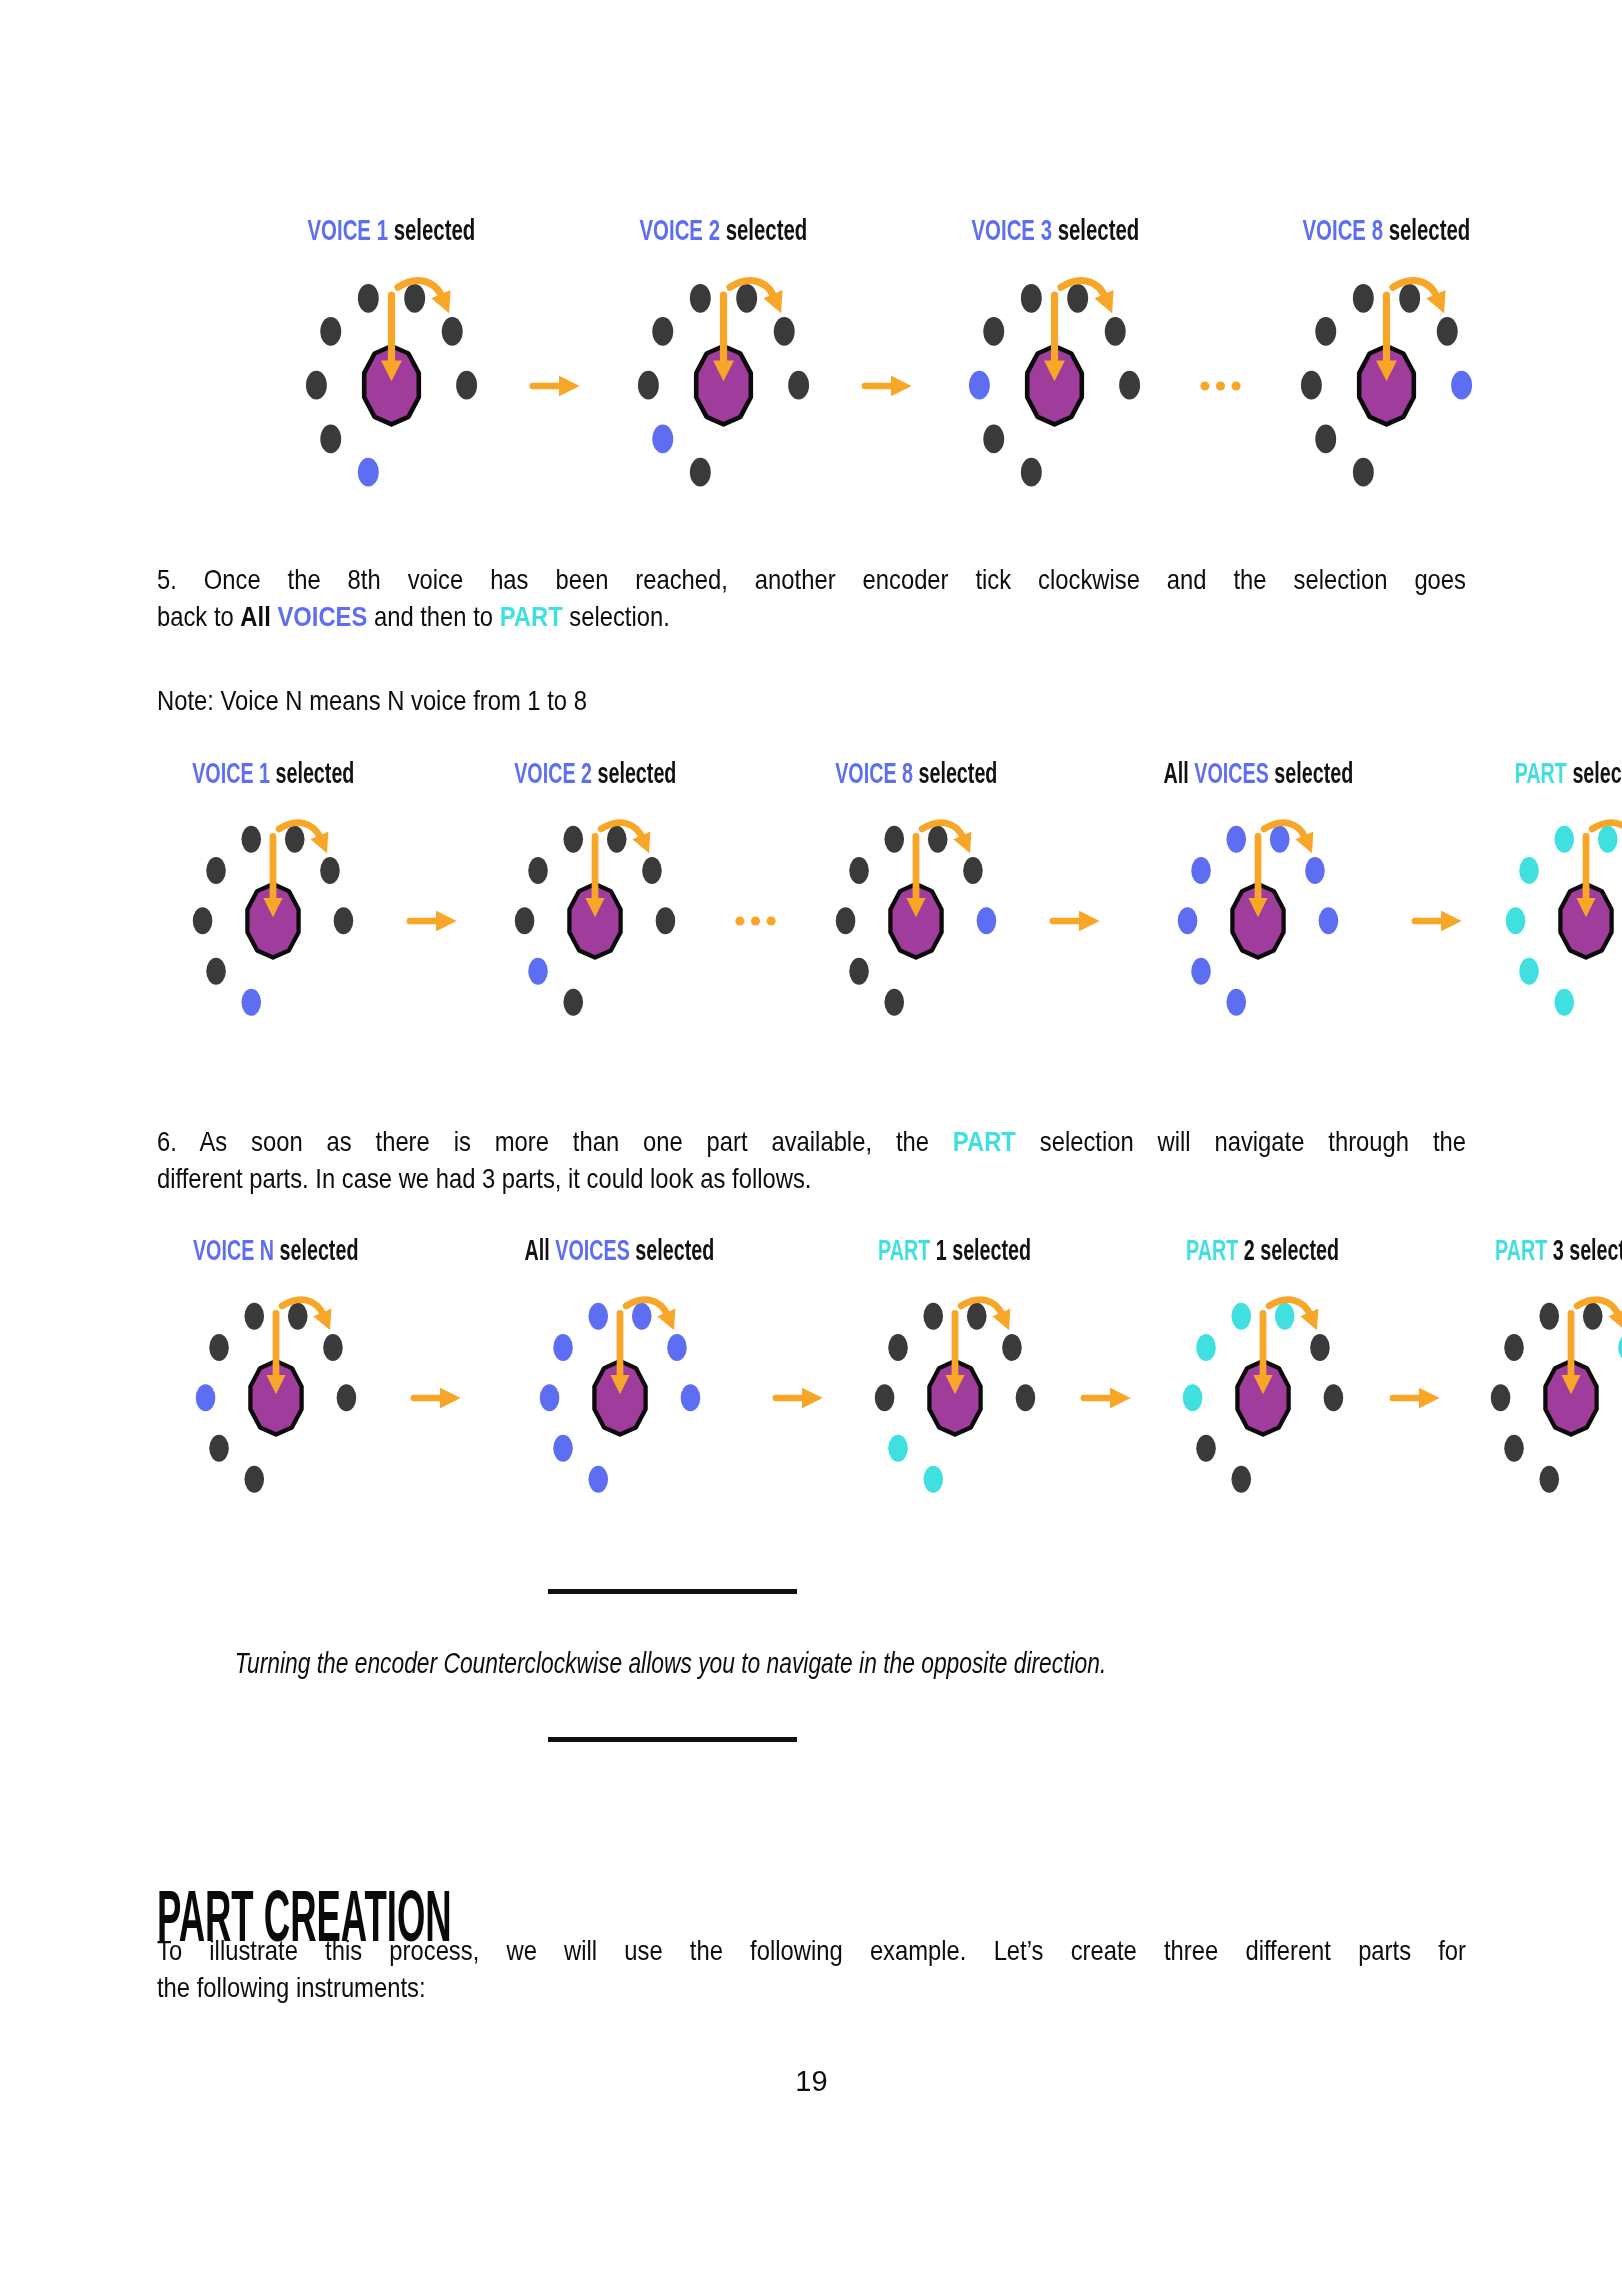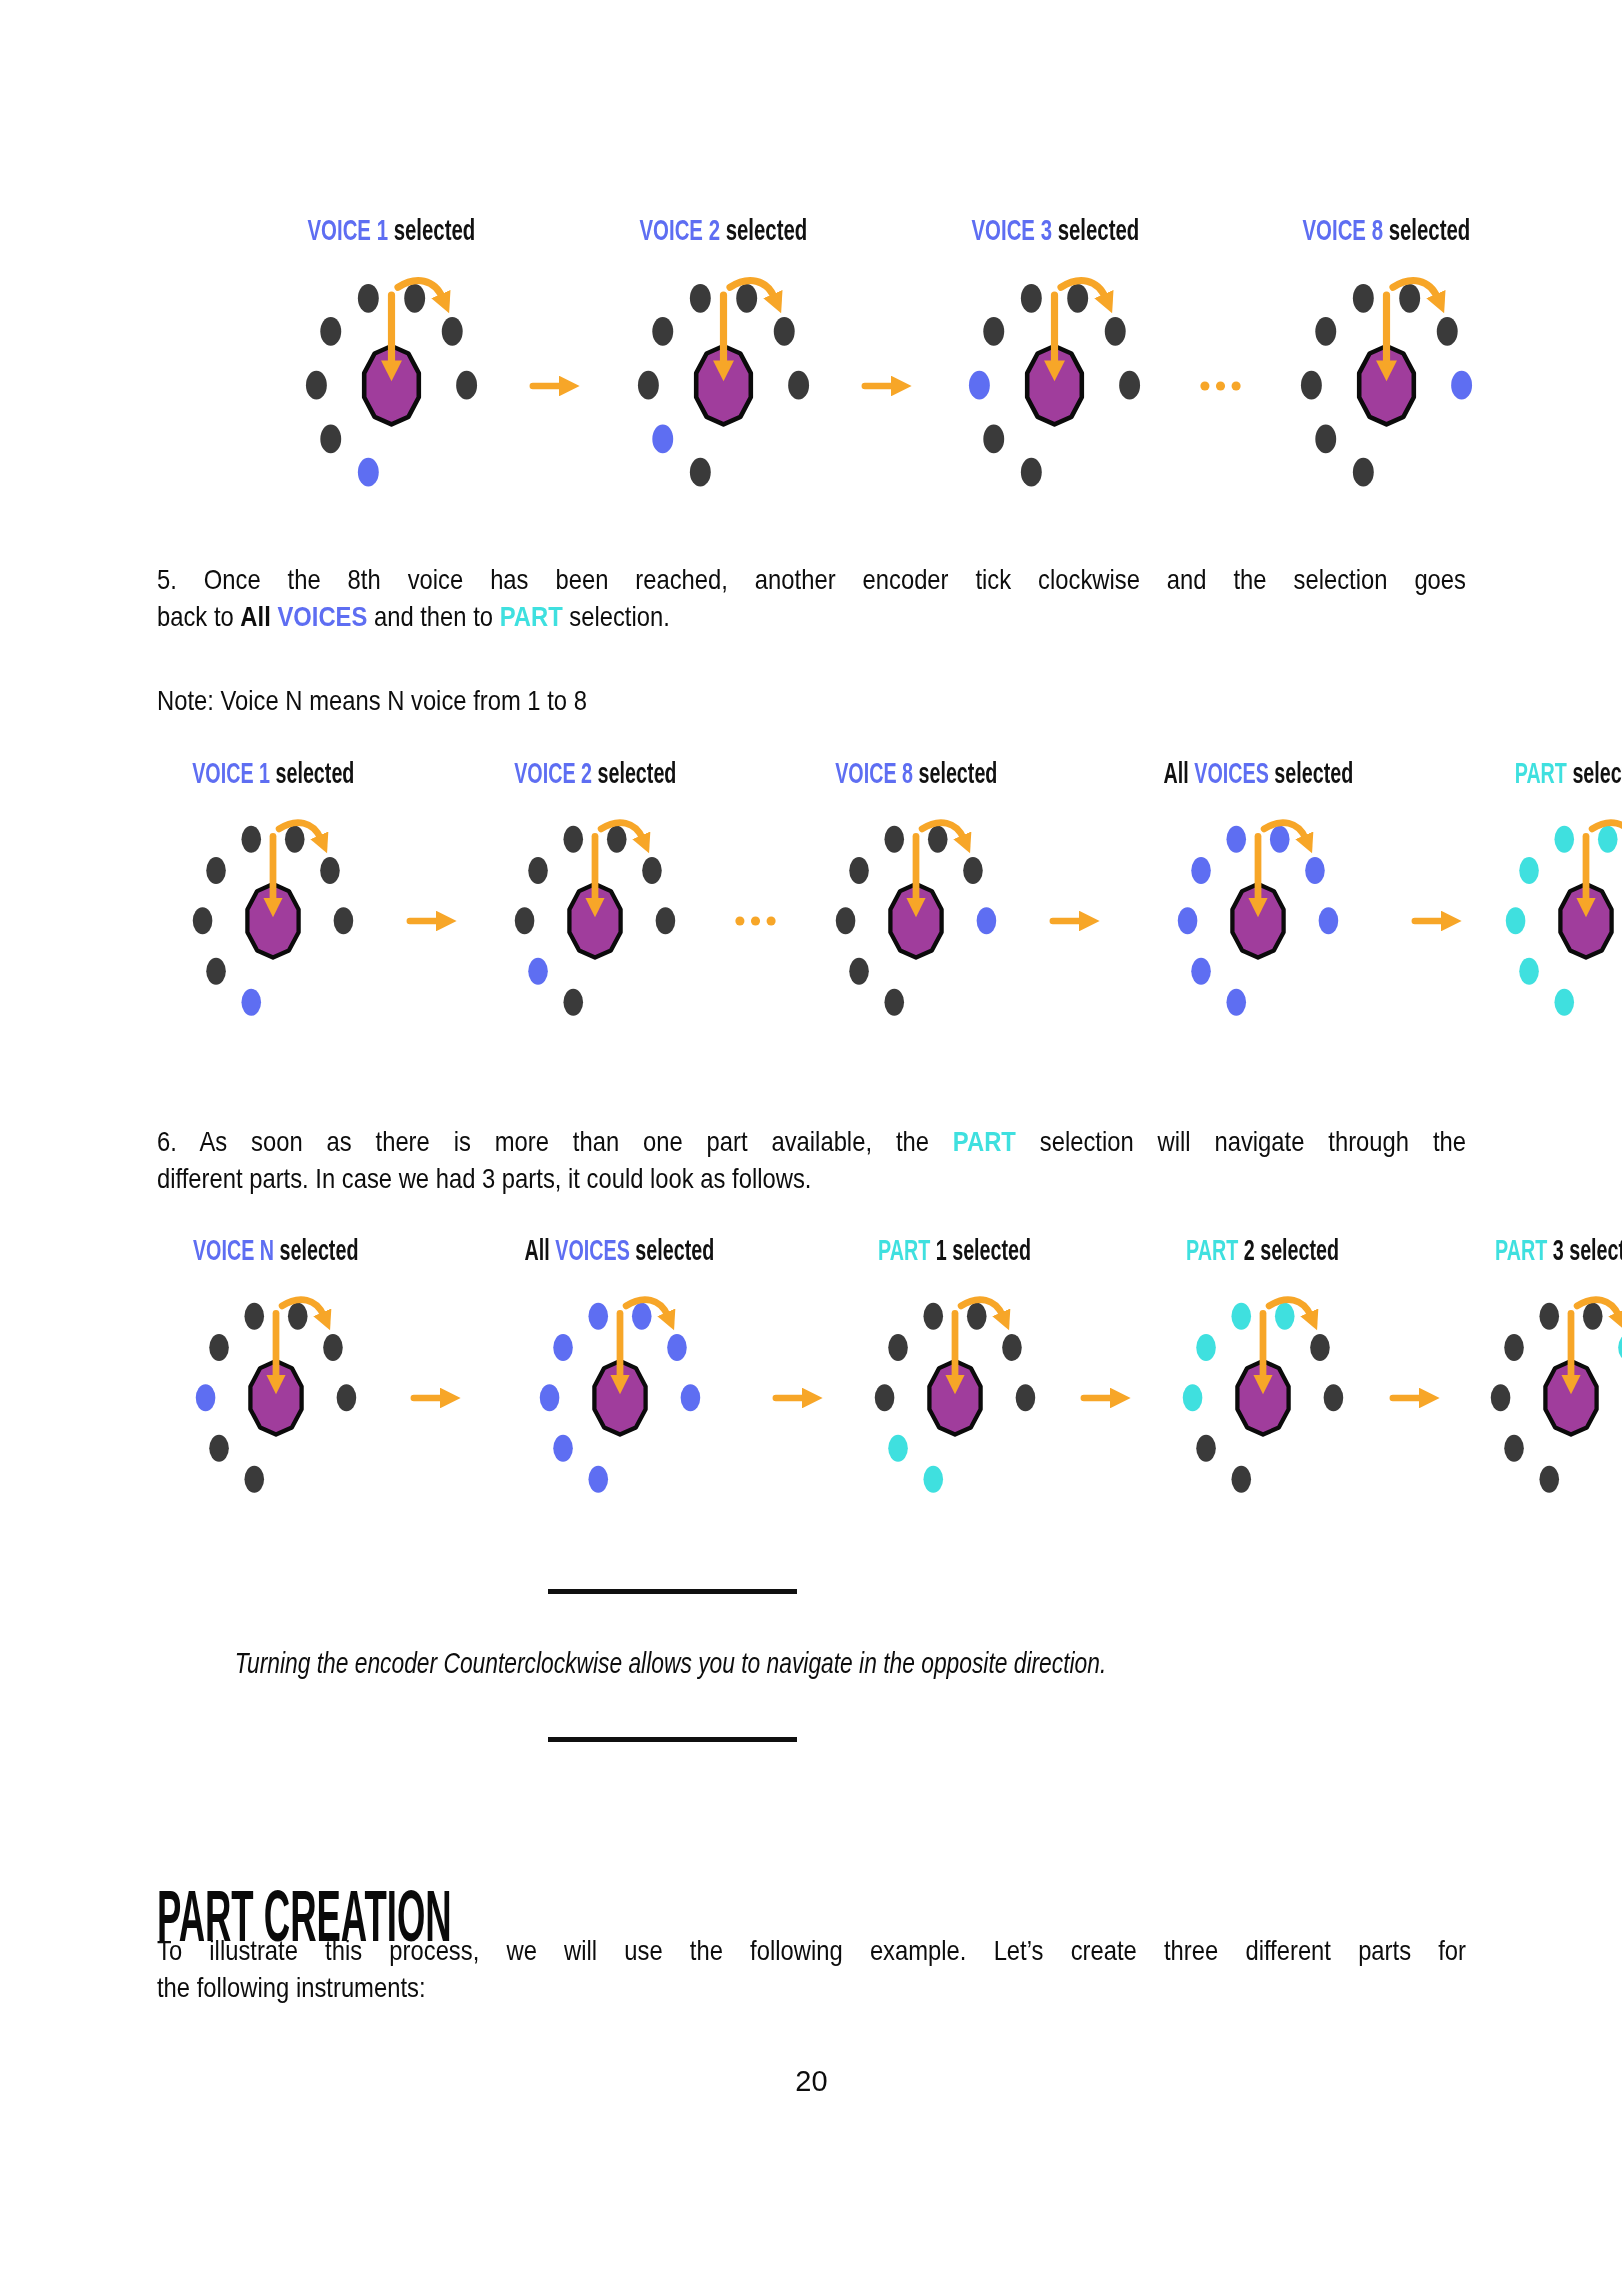--- a/index.html
+++ b/index.html
@@ -350,16 +350,16 @@
 
   <div class="rule" style="top:1737px;left:548px;width:249px"></div>
 
   <h1 class="big-heading">PART CREATION</h1>
 
   <div class="body-block" style="top:1932px">
       <div class="tline"><span>To illustrate this process, we will use the following example. Let’s create three different parts for</span></div>
       <div class="tline last"><span>the following instruments:</span></div>
     </div>
 
-  <div class="page-number">20</div>
+  <div class="page-number">19</div>
 
 </div>
 
 
 </body></html>

